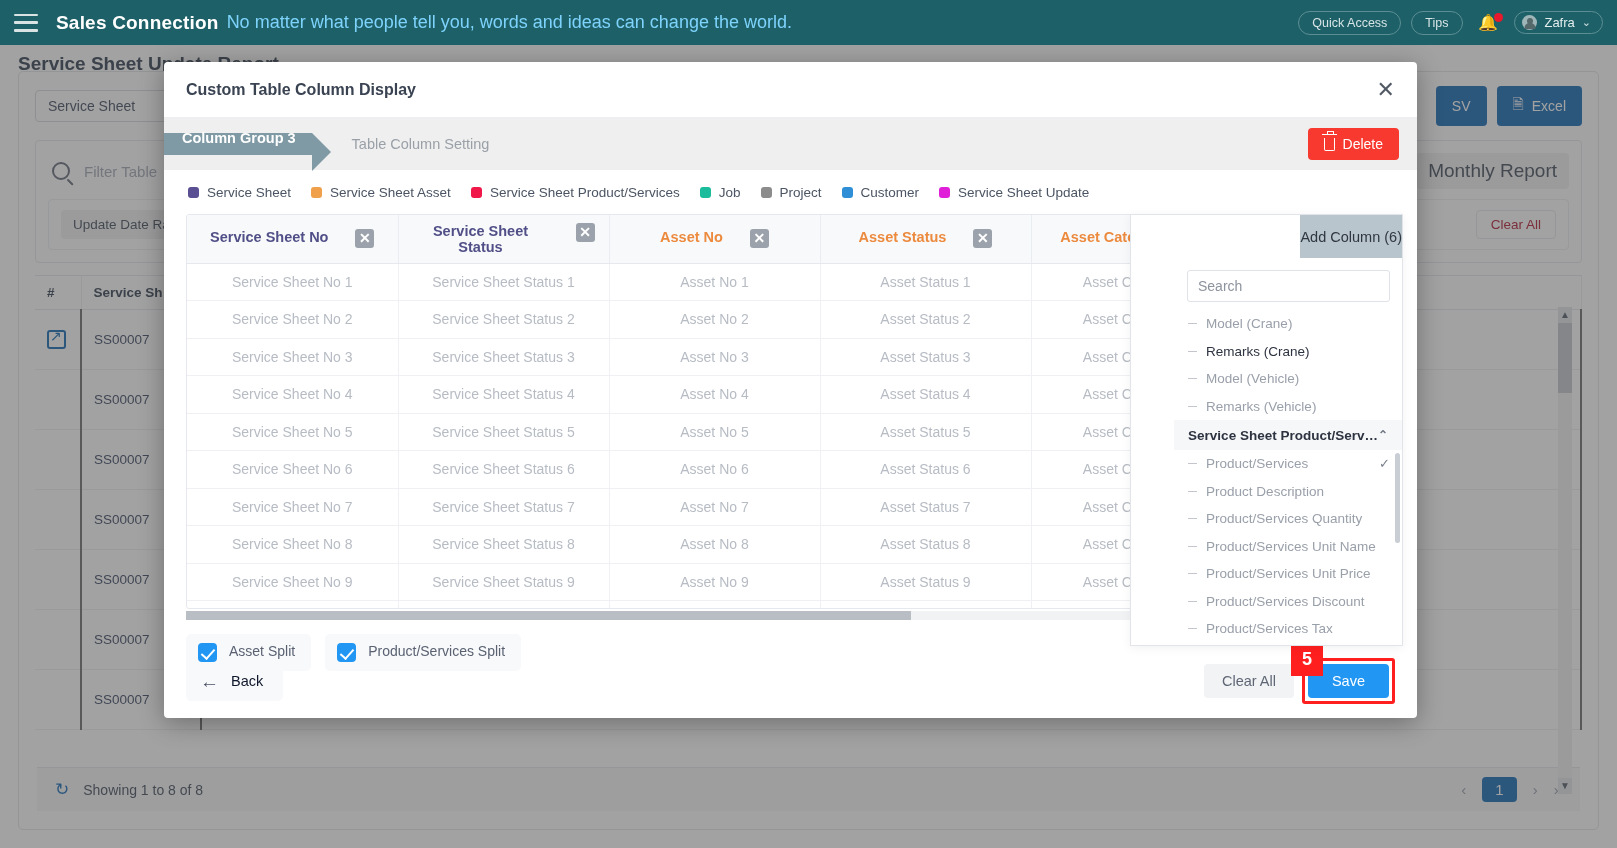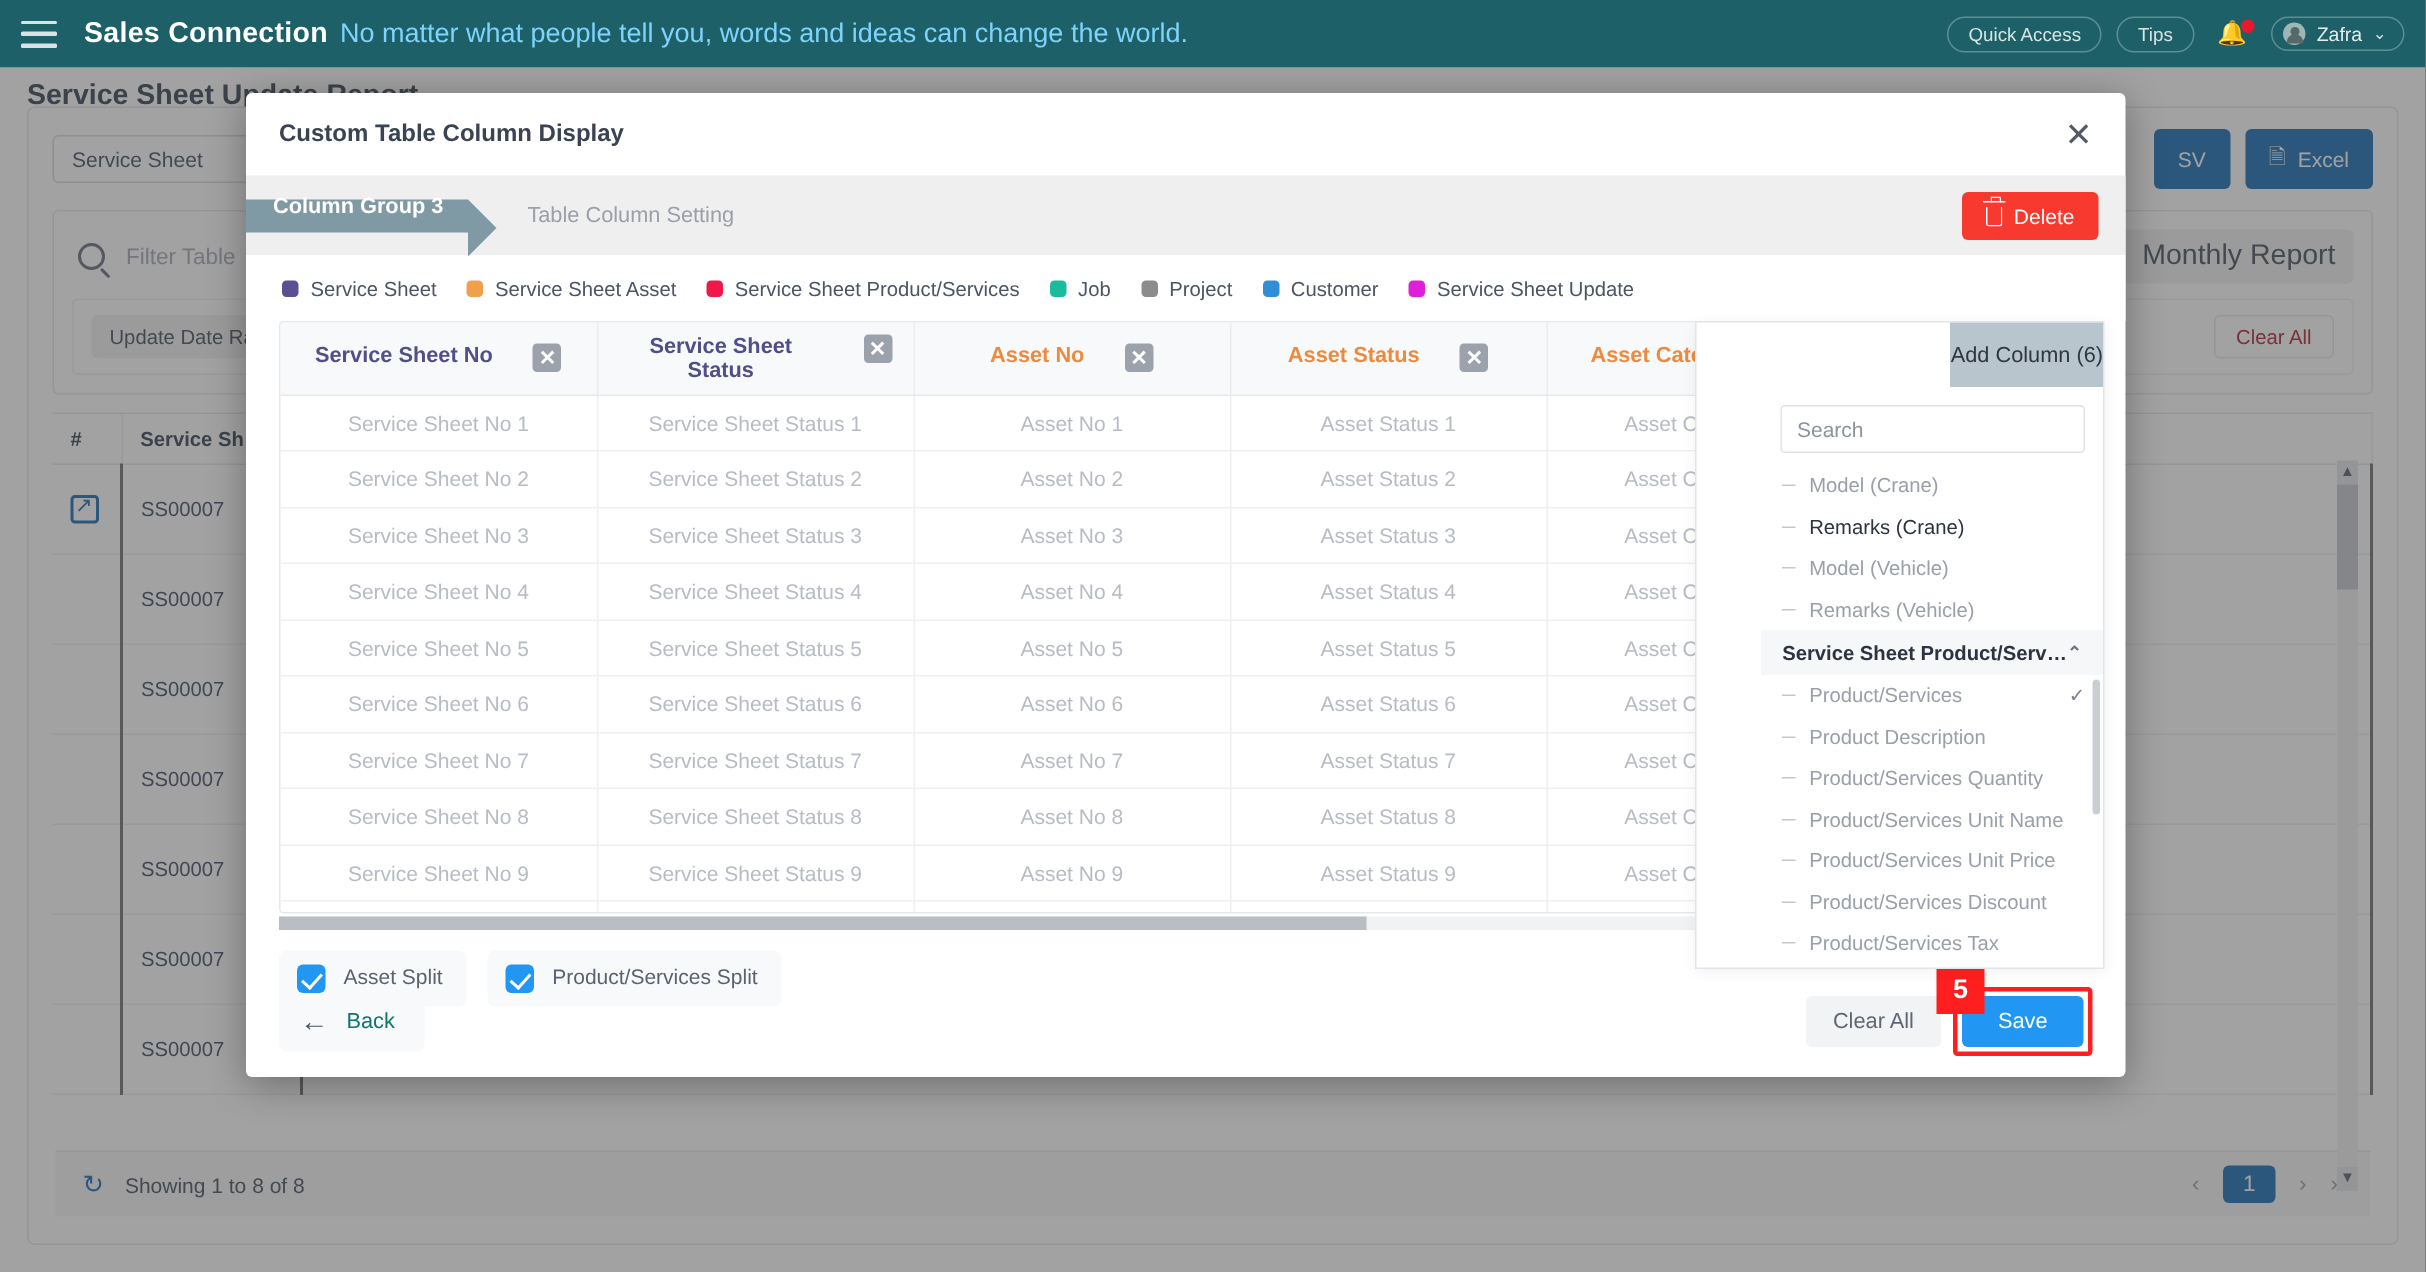--- a/index.html
+++ b/index.html
@@ -216,21 +216,21 @@
 
   .modal-foot {
     position:absolute; left:0; right:0; bottom: 0; height: 74px;
     display:flex; align-items:center; padding: 0 22px;
   }
   .btn-back {
     background:#f8f9fb; border-radius:5px; padding: 10px 20px 10px 14px;
     display:flex; align-items:center; gap: 12px; cursor:pointer;
   }
   .arrow-l { font-size: 19px; color: #4a5264; line-height:1; }
-  .btn-back-lbl { font-size: 14.5px; color:#0f766e; }
+  .btn-back-lbl { font-size: 14.5px; color:#0f172a; }
   .foot-right { margin-left:auto; display:flex; align-items:center; gap: 8px; position:relative;}
   .btn-clear {
     background:#f2f3f5; color:#5f6774; font-size: 14.5px; border-radius:4px; padding: 9px 18px;
     cursor:pointer;
   }
   .save-highlight {
     border: 3px solid #ff1f1f; border-radius: 3px; padding: 3px; background: #fff;
   }
   .btn-save {
     background:#2196f3; color:#fff; font-size: 14.5px; border-radius:4px; padding: 9px 24px;

